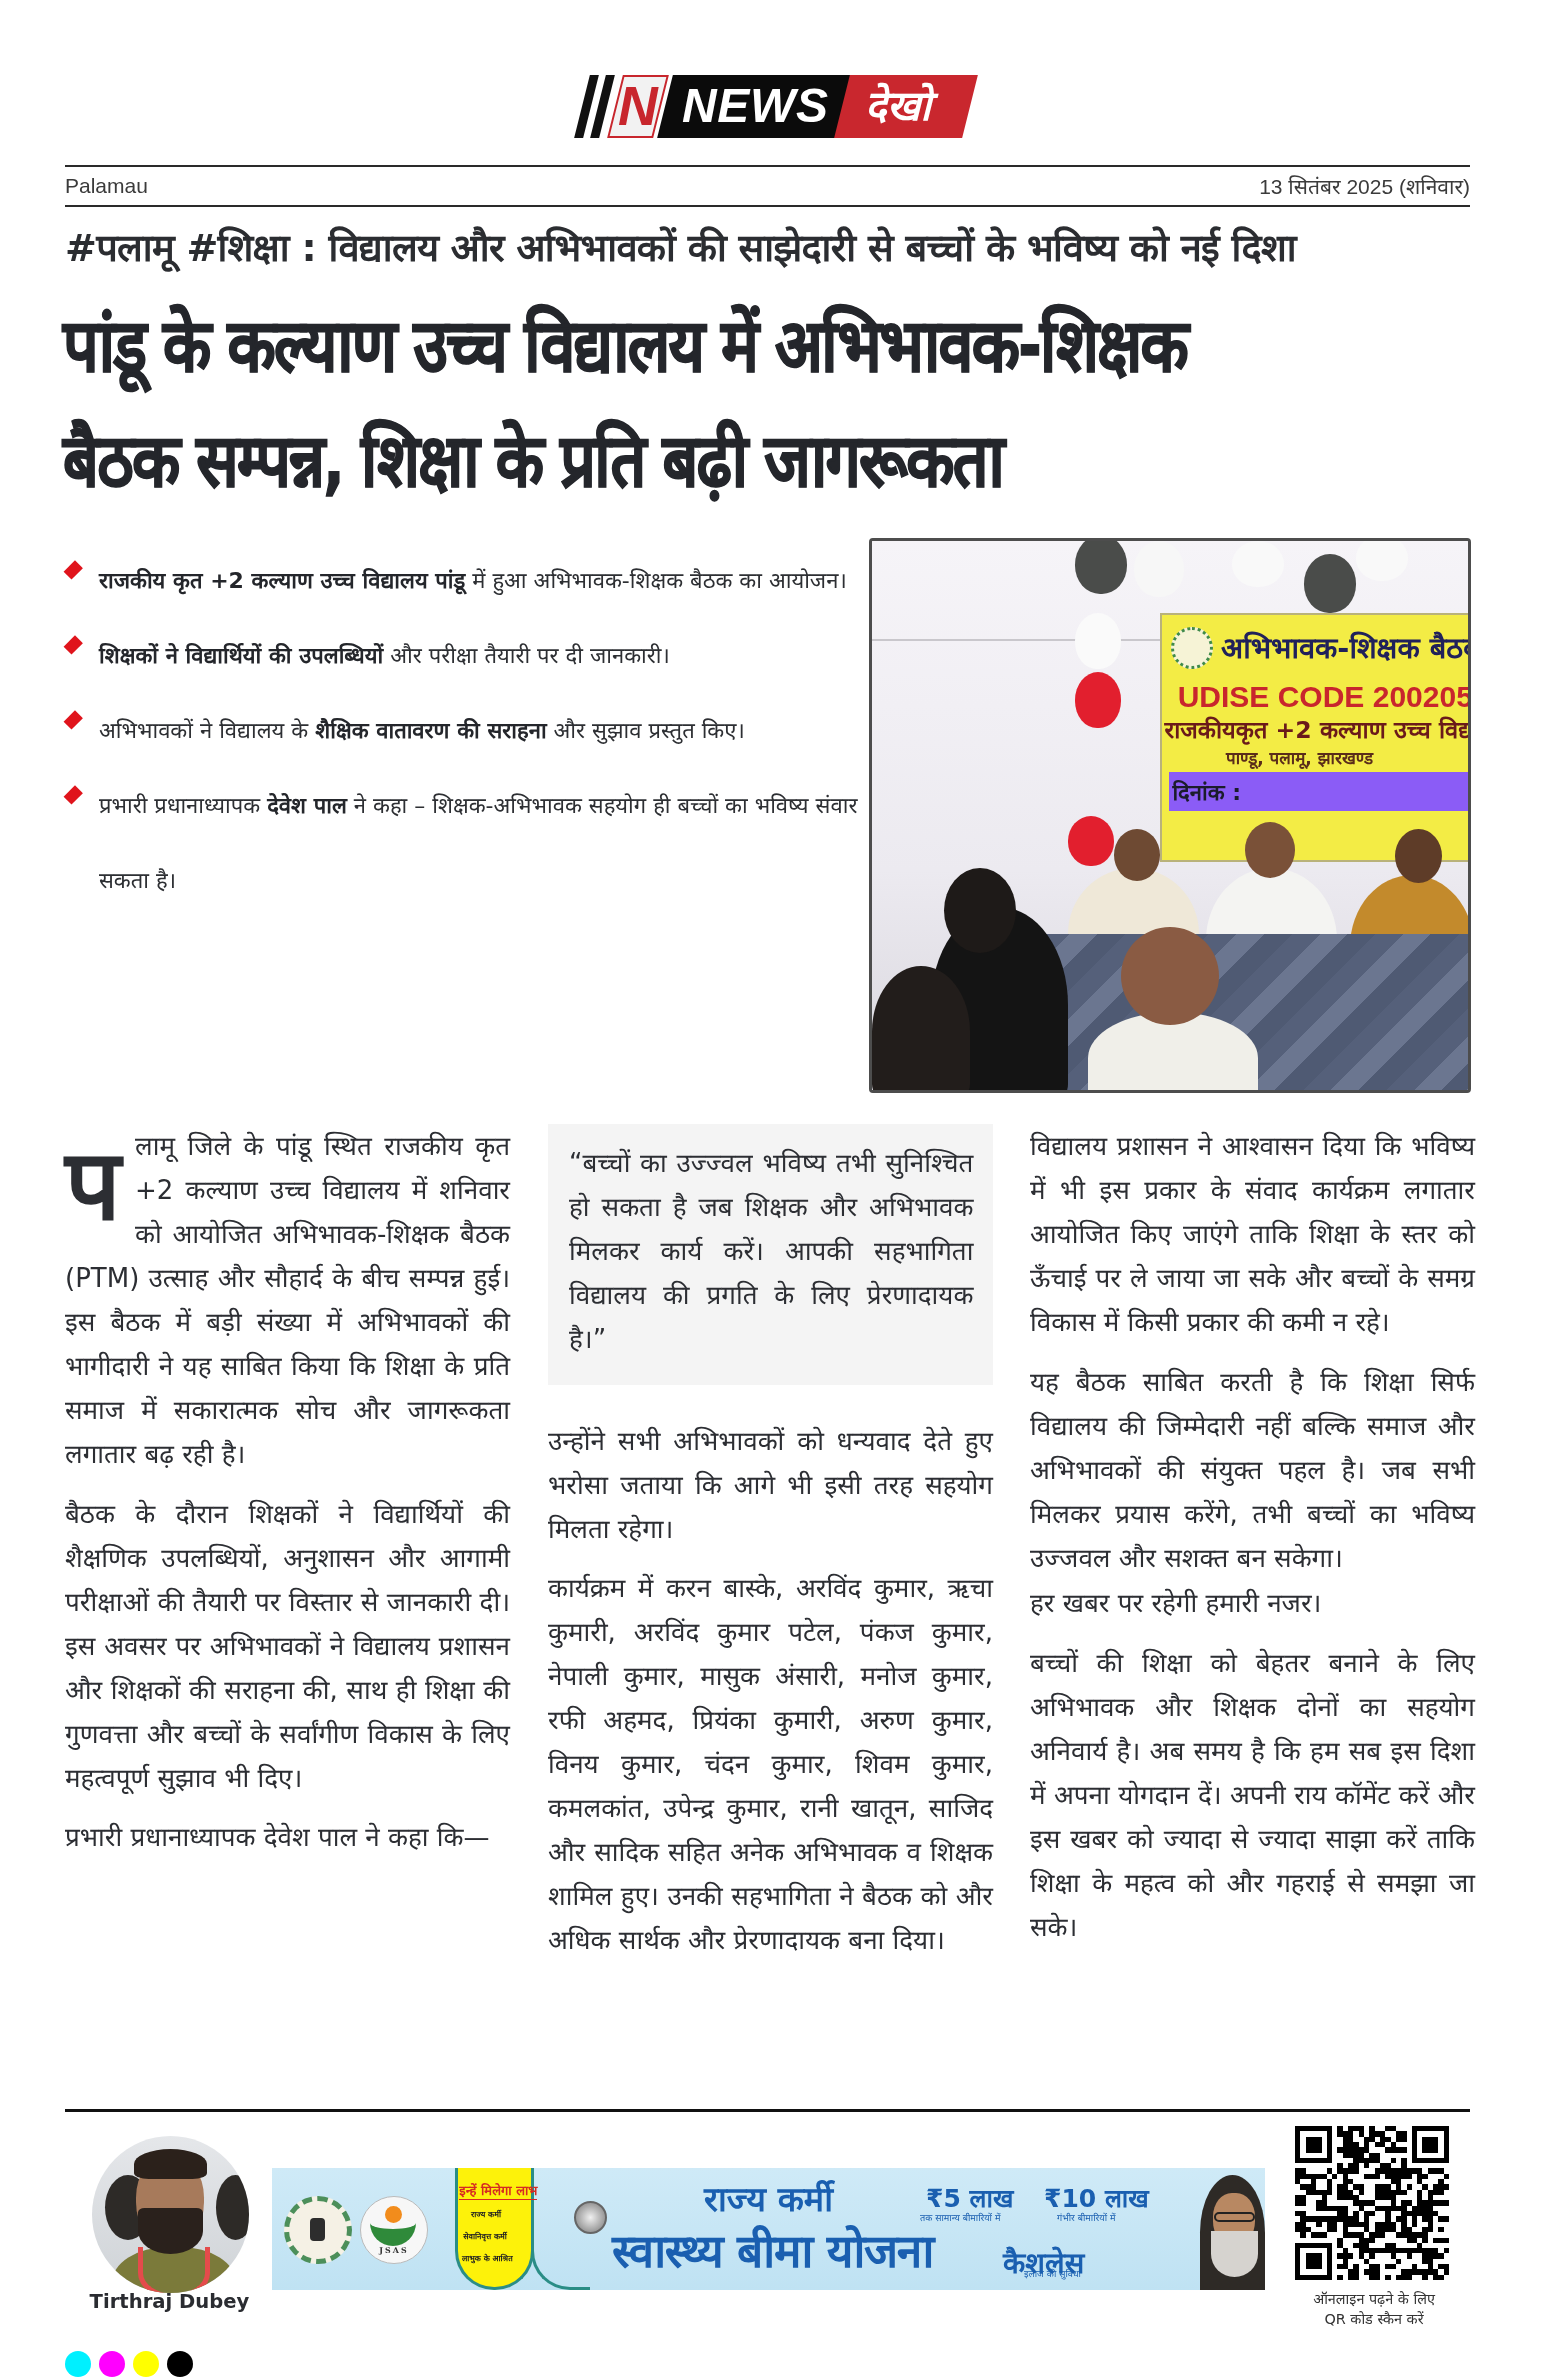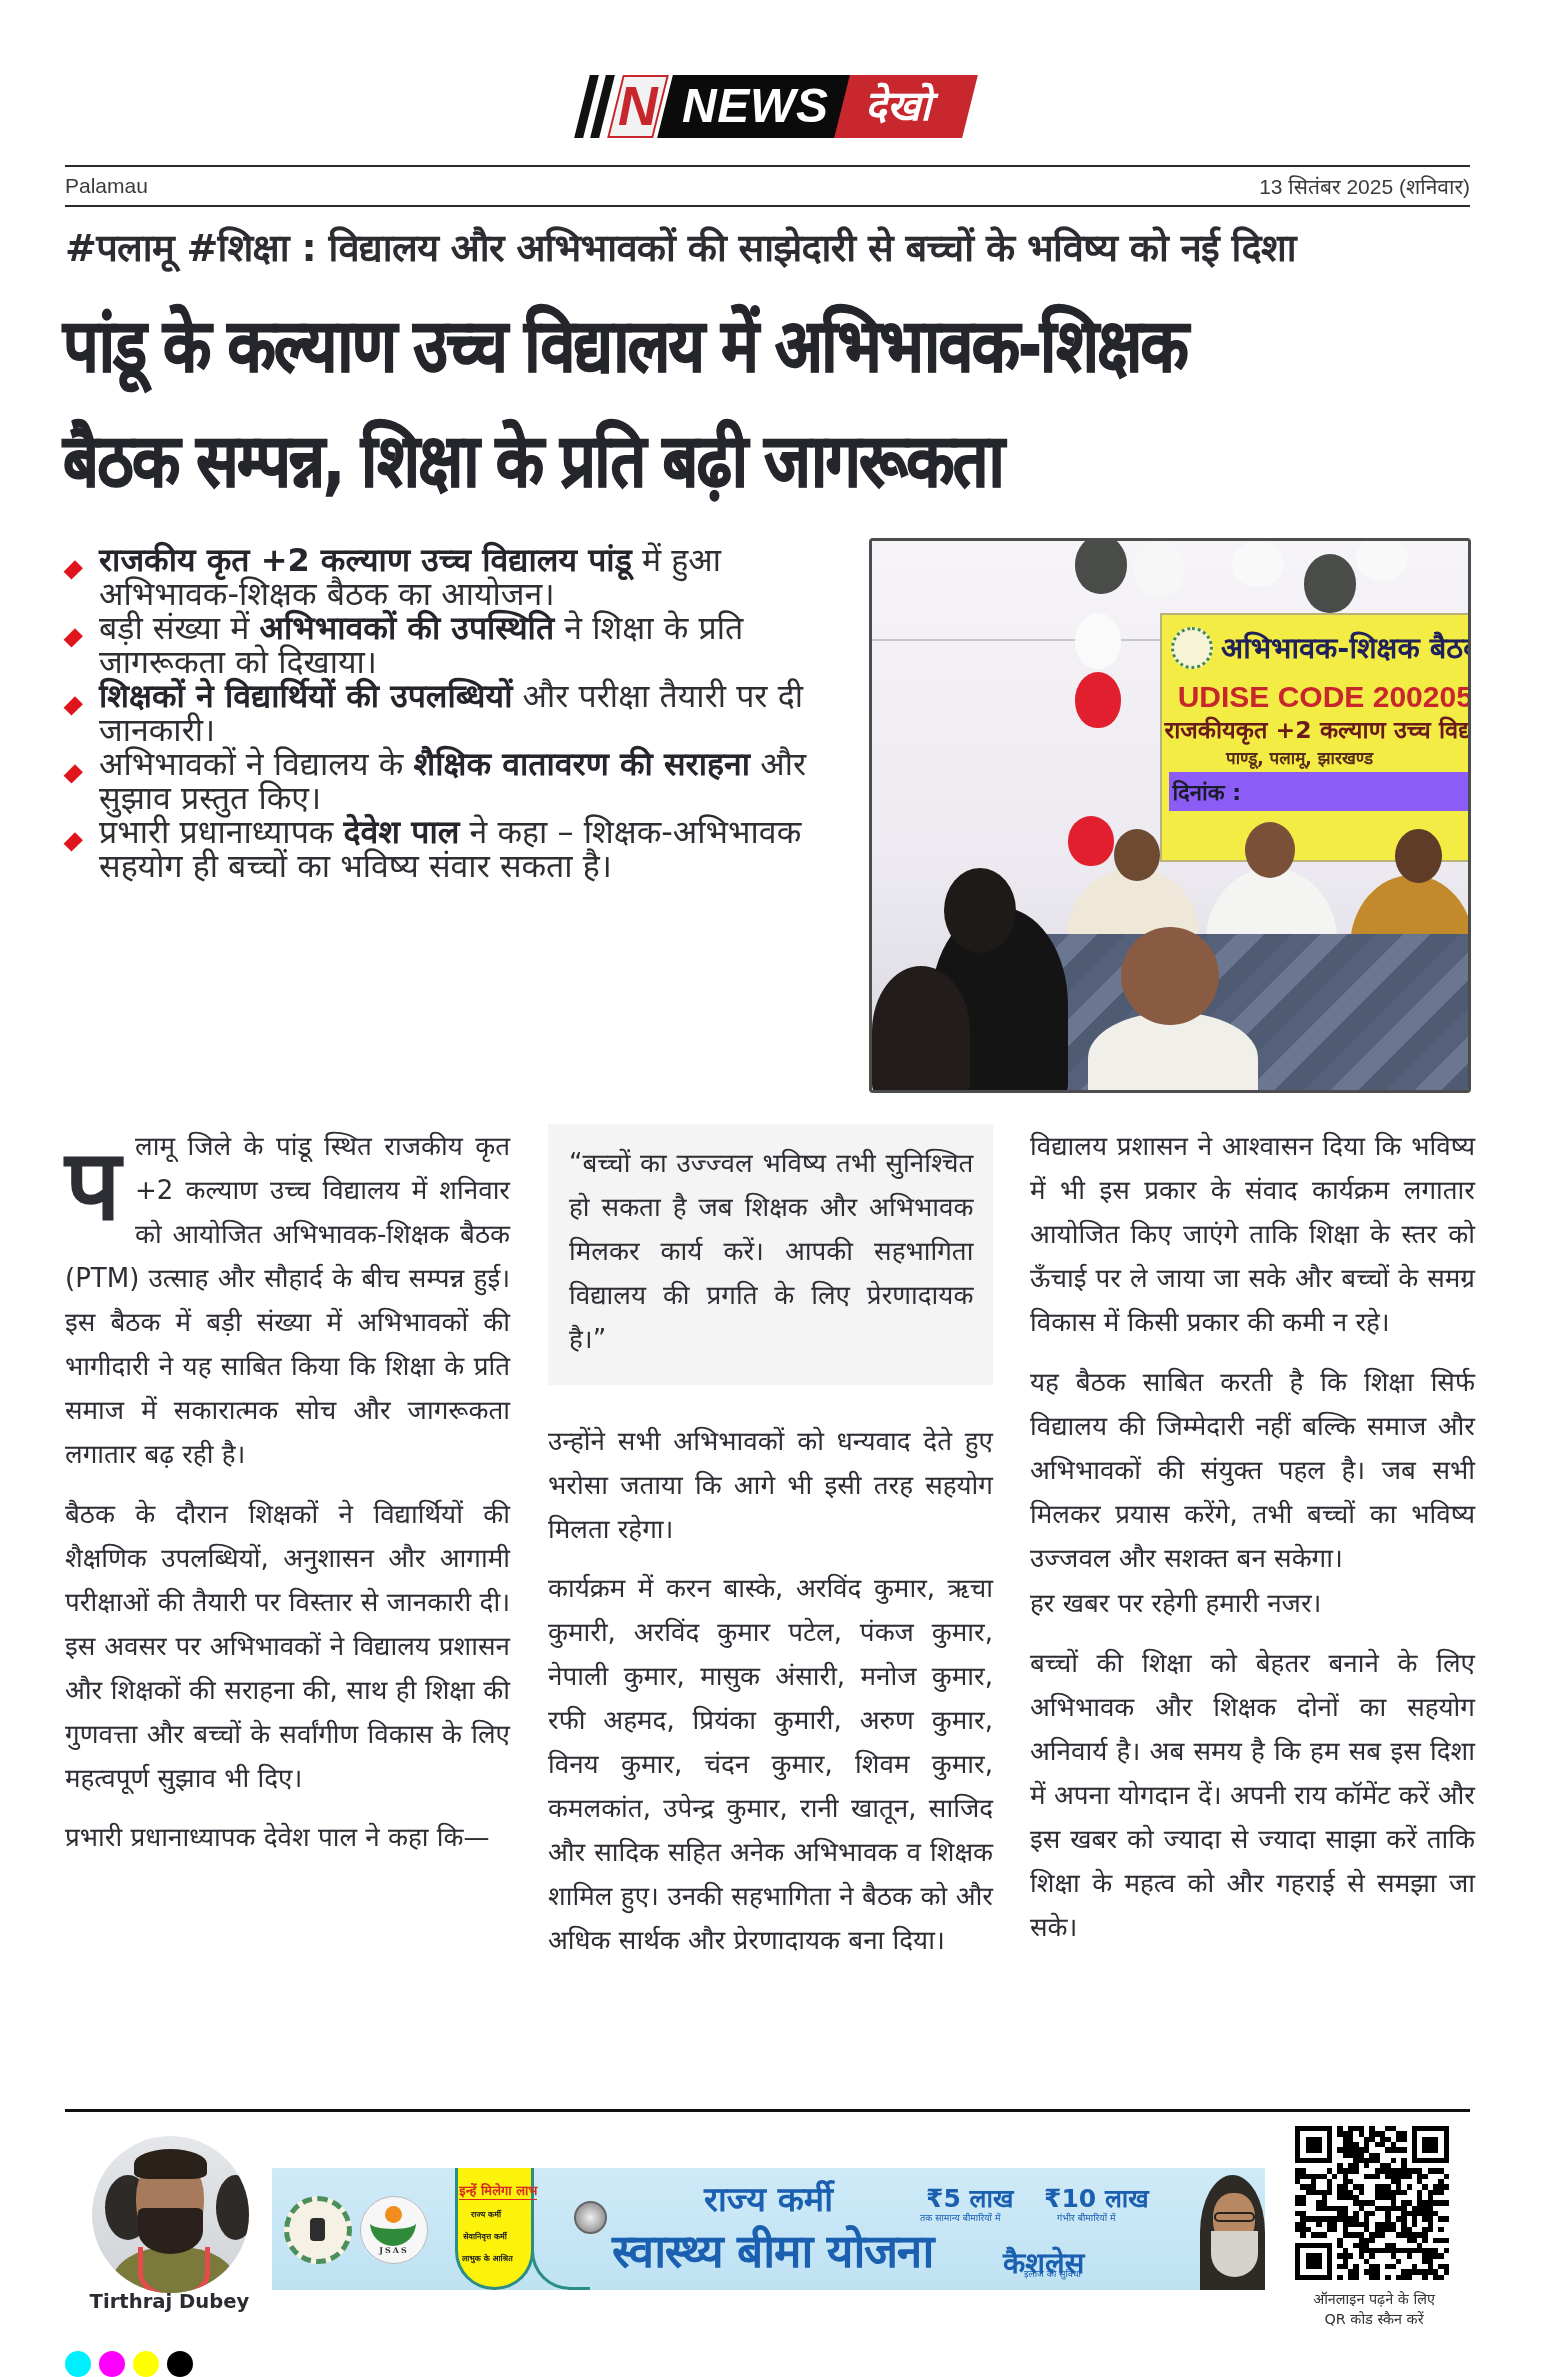--- a/index.html
+++ b/index.html
@@ -23,21 +23,21 @@
   .rule-bottom { position: absolute; left: 65px; top: 205px; width: 1405px; height: 2px; background: #2a2a2a; }
   .dateline { position: absolute; left: 65px; top: 171px; width: 1405px; height: 30px; display: flex; justify-content: space-between; align-items: center; font-family: "Liberation Sans", sans-serif; font-size: 21px; color: #3b3b3b; }
 
   
   .kicker { position: absolute; left: 65px; top: 222px; width: 1413px; font-family: "DejaVu Sans", sans-serif; font-weight: 700; font-size: 38px; color: #2b2d31; line-height: 52px; white-space: nowrap; letter-spacing: -0.7px; }
   .headline { position: absolute; left: 63px; top: 288px; width: 1426px; font-family: "DejaVu Sans Condensed", "DejaVu Sans", sans-serif; font-weight: 800; font-size: 73px; line-height: 115px; color: #24262b; letter-spacing: -2px; }
   .headline .line { display: block; white-space: nowrap; transform: scaleX(0.86); transform-origin: left center; -webkit-text-stroke: 1.3px #24262b; }
 
   
   .highlights { position: absolute; left: 65px; top: 543px; width: 798px; list-style: none; }
-  .highlights li { position: relative; padding-left: 34px; font-size: 32px; line-height: 34px; color: #2d2f33; margin-bottom: 0; }
+  .highlights li { position: relative; padding-left: 34px; font-size: 22px; line-height: 75px; color: #2d2f33; margin-bottom: 0; }
   .highlights li .diamond { position: absolute; left: 1.3px; top: 19.6px; width: 14.4px; height: 14.4px; background: #e0141c; transform: rotate(45deg) scale(0.8, 1.15); }
   .highlights li b { font-weight: 700; color: #24262b; }
 
   
   .photo { position: absolute; left: 869px; top: 538px; width: 602px; height: 555px; border: 3.9px solid #4d4d4d; border-radius: 3.9px; overflow: hidden; background: #f3f1f6; }
   .photo .wall { position: absolute; inset: 0; background: linear-gradient(180deg, #f6f4f8 0%, #eceaf0 60%, #d9d7de 100%); }
   .photo .ceiling-line { position: absolute; left: 0; right: 0; top: 98px; height: 2px; background: #c9c7cc; }
   .photo .banner { position: absolute; left: 288px; top: 72px; width: 314px; height: 249px; background: #f3ec45; border: 2px solid #b9b27a; }
   .photo .banner .b1 { position: absolute; left: 59px; top: 11.8px; font-size: 29px; font-weight: 700; color: #20215a; white-space: nowrap; }
   .photo .banner .emblem { position: absolute; left: 9.2px; top: 11.8px; width: 42px; height: 42px; border-radius: 50%; border: 3.3px dotted #3f8a4b; background: #f6f3d6; }
@@ -127,21 +127,20 @@
 <div class="rule-bottom"></div>
 
 <h2 class="kicker">#पलामू #शिक्षा : विद्यालय और अभिभावकों की साझेदारी से बच्चों के भविष्य को नई दिशा</h2>
 <h1 class="headline">
   <span class="line">पांडू के कल्याण उच्च विद्यालय में अभिभावक-शिक्षक</span>
   <span class="line">बैठक सम्पन्न, शिक्षा के प्रति बढ़ी जागरूकता</span>
 </h1>
 
 <ul class="highlights">
   <li><span class="diamond"></span><span></span><b>राजकीय कृत +2 कल्याण उच्च विद्यालय पांडू</b><span> में हुआ अभिभावक-शिक्षक बैठक का आयोजन।</span></li>
-  <li><span class="diamond"></span><span>बड़ी संख्या में </span><b>अभिभावकों की उपस्थिति</b><span> ने शिक्षा के प्रति जागरूकता को दिखाया।</span></li>
   <li><span class="diamond"></span><span></span><b>शिक्षकों ने विद्यार्थियों की उपलब्धियों</b><span> और परीक्षा तैयारी पर दी जानकारी।</span></li>
   <li><span class="diamond"></span><span>अभिभावकों ने विद्यालय के </span><b>शैक्षिक वातावरण की सराहना</b><span> और सुझाव प्रस्तुत किए।</span></li>
   <li><span class="diamond"></span><span>प्रभारी प्रधानाध्यापक </span><b>देवेश पाल</b><span> ने कहा – शिक्षक-अभिभावक सहयोग ही बच्चों का भविष्य संवार सकता है।</span></li>
 </ul>
 
 <figure class="photo">
   <div class="wall"></div>
   <div class="ceiling-line"></div>
   <div class="balloon" style="left:203px;top:-6.5px;width:52px;height:59px;background:#4a4c4a;"></div>
   <div class="balloon" style="left:262px;top:0px;width:50px;height:56px;background:#f7f7f7;"></div>

